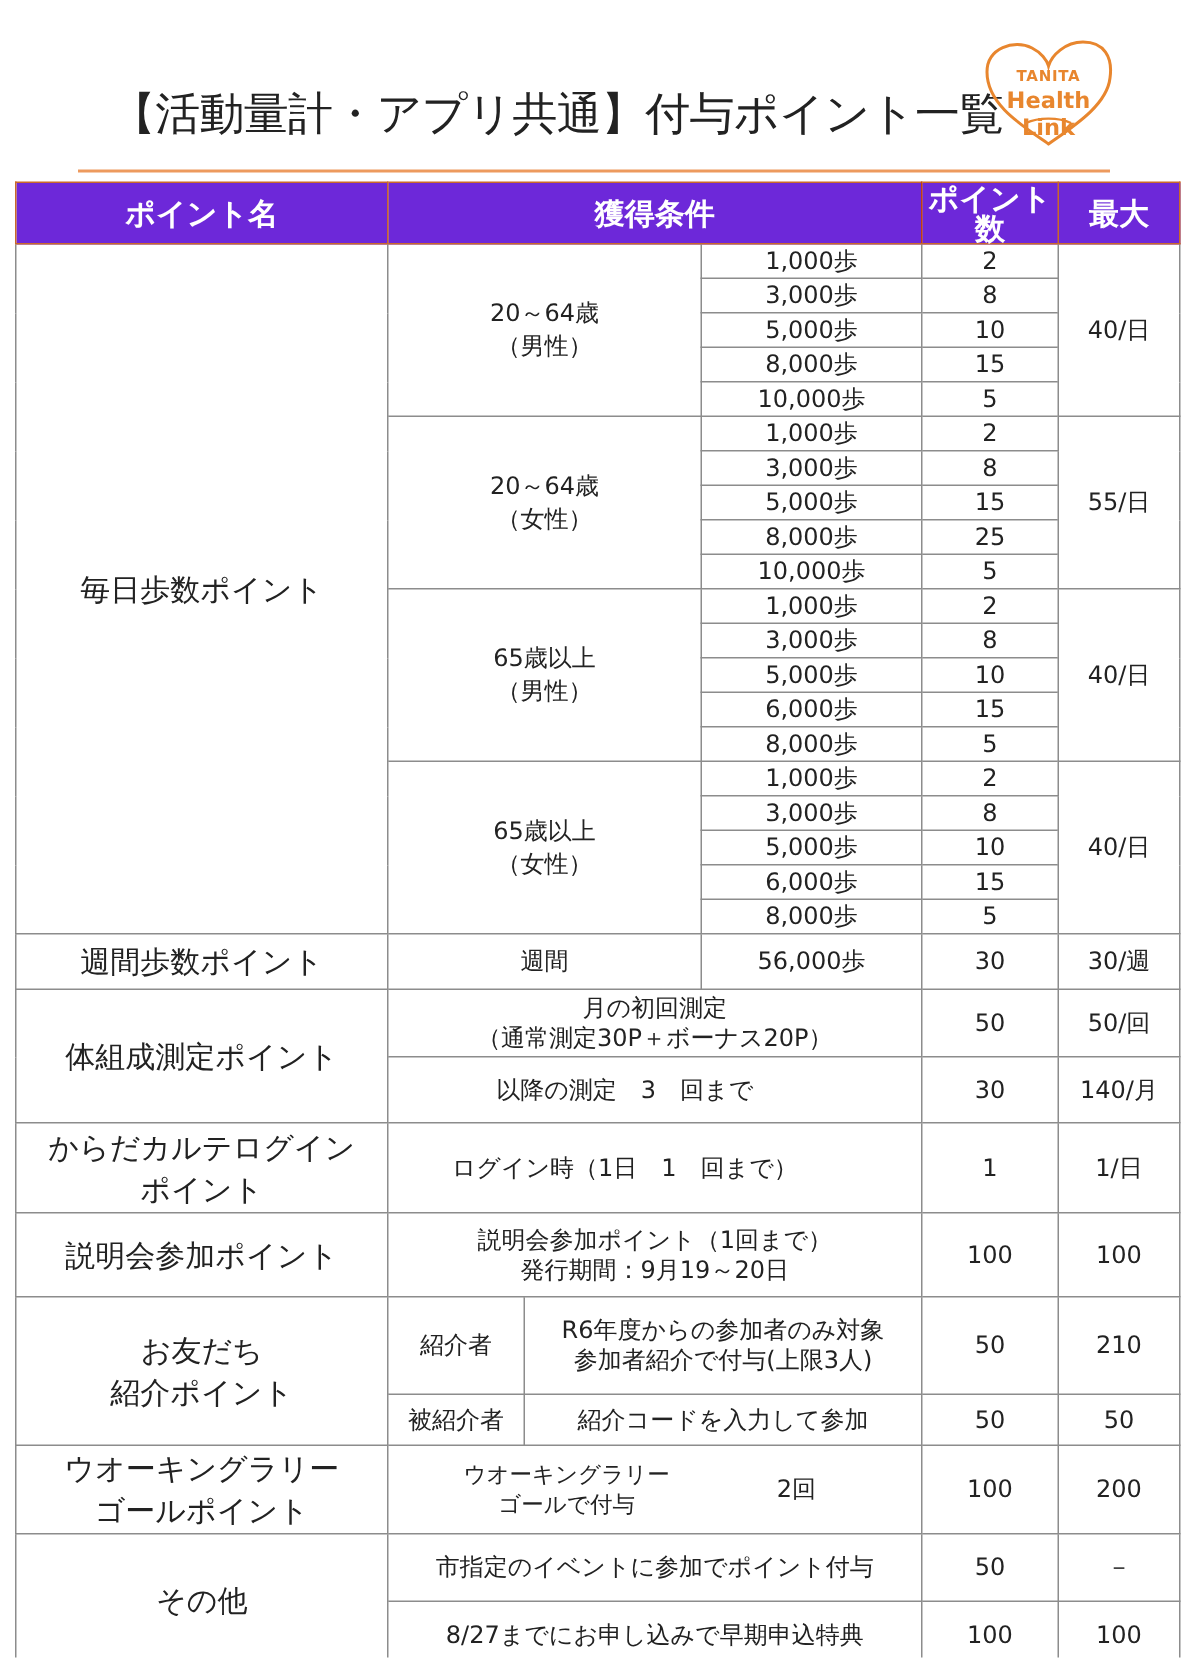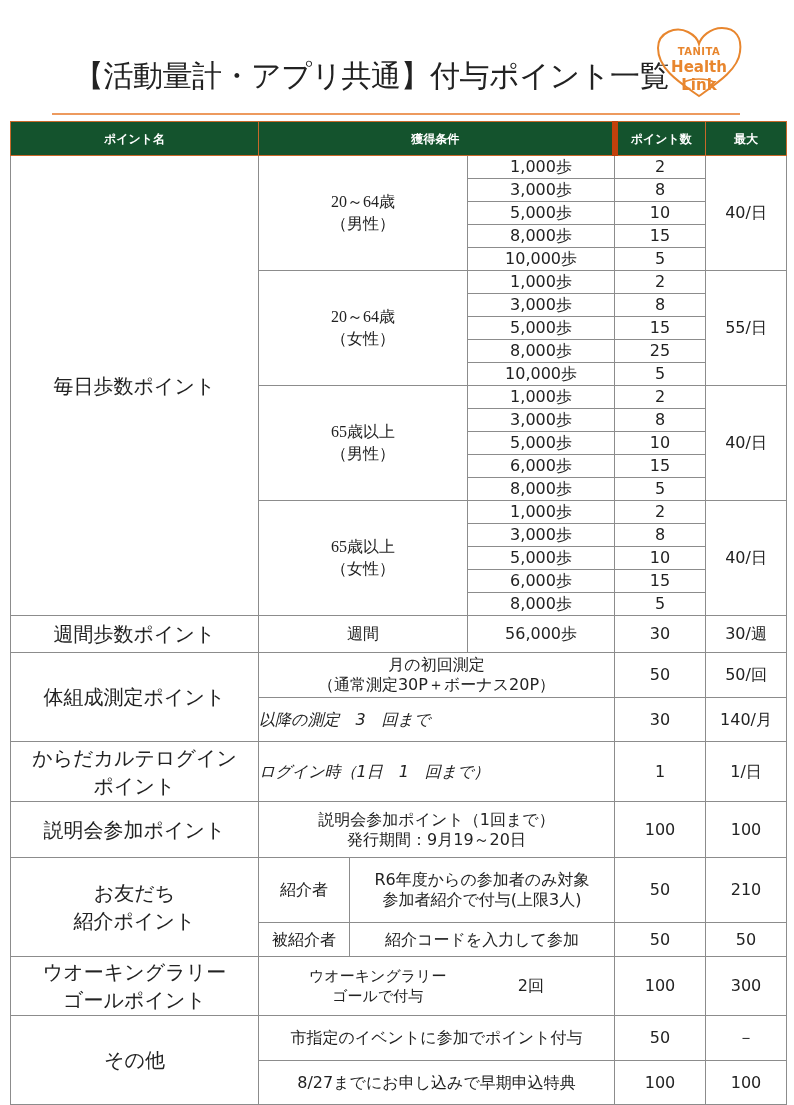--- a/index.html
+++ b/index.html
@@ -7,26 +7,26 @@
          font-family: "DejaVu Sans", "Liberation Sans", sans-serif; color: #222; }
   .title { position: absolute; left: 62px; top: 56px; font-size: 30px; letter-spacing: -0.5px; white-space: nowrap; margin-left: 12px; }
   .logo { position: absolute; left: 652px; top: 24px; width: 94px; height: 76px; }
   .logo svg { position: absolute; left: 0; top: 0; }
   .logo .brand { position: absolute; left: 0; width: 94px; text-align: center; color: #E8862E; font-weight: bold; }
   .logo .brand1 { top: 22px; font-size: 10px; letter-spacing: 0.5px; }
   .logo .brand2 { top: 34px; font-size: 15px; }
   .divider { position: absolute; left: 52px; top: 113px; width: 688px; height: 2px; background: #ED9A5E; }
   table { position: absolute; left: 10px; top: 121px; border-collapse: collapse; table-layout: fixed; width: 776px; }
   td, th { border: 1px solid #8c8c8c; text-align: center; vertical-align: middle; padding: 0; font-size: 16px; line-height: 20px; font-weight: normal; }
-  th { background: #14532d; color: #fff; font-weight: bold; font-size: 12px; height: 33px; border-color: #c9682a; }
-  th.dark-right { border-right: 6px solid #c2410c; }
+  th { background: #6d28d9; color: #fff; font-weight: bold; font-size: 20px; height: 33px; border-color: #c9682a; }
+  th.dark-right { border-right: 1px solid #c2410c; }
   .name { font-size: 20px; line-height: 28px; }
   .step td { height: 22px; line-height: 22px; }
-  .c-grp { font-size: 16px; line-height: 21px; font-family: Liberation Serif, serif; }
-  .right-align { text-align: left; padding-right: 40px; font-style: italic; }
+  .c-grp { font-size: 16px; line-height: 21px; }
+  .right-align { text-align: center; padding-right: 40px; }
   .walk-wrap { display: flex; align-items: center; justify-content: space-between; padding: 0 70px 0 50px; }
   .walk-wrap .w1 { font-size: 15px; line-height: 20px; }
 </style>
 </head>
 <body>
 
 <div class="title">【活動量計・アプリ共通】付与ポイント一覧</div>
 
 <div class="logo">
   <svg width="94" height="76" viewBox="0 0 94 76">
@@ -201,21 +201,21 @@
 
     <tr style="height:59px">
       <td class="name"><span>ウオーキングラリー</span><br><span>ゴールポイント</span></td>
       <td colspan="3">
         <div class="walk-wrap">
           <span class="w1"><span>ウオーキングラリー</span><br><span>ゴールで付与</span></span>
           <span>2回</span>
         </div>
       </td>
       <td>100</td>
-      <td>300</td>
+      <td>200</td>
     </tr>
 
     <tr style="height:45px">
       <td rowspan="2" class="name">その他</td>
       <td colspan="3">市指定のイベントに参加でポイント付与</td>
       <td>50</td>
       <td>－</td>
     </tr>
     <tr style="height:44px">
       <td colspan="3">8/27までにお申し込みで早期申込特典</td>

